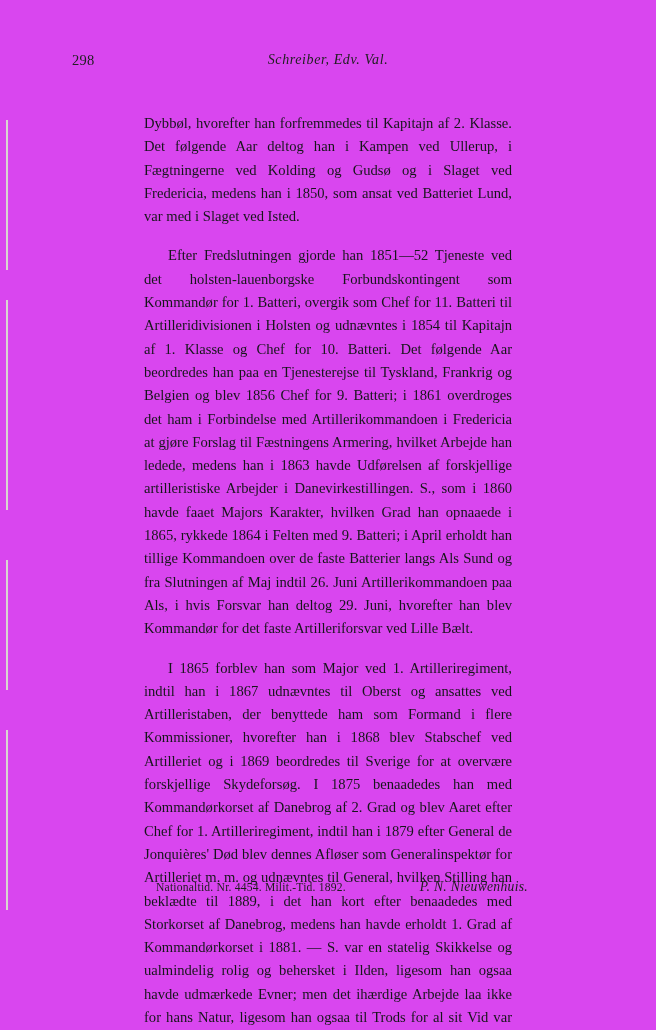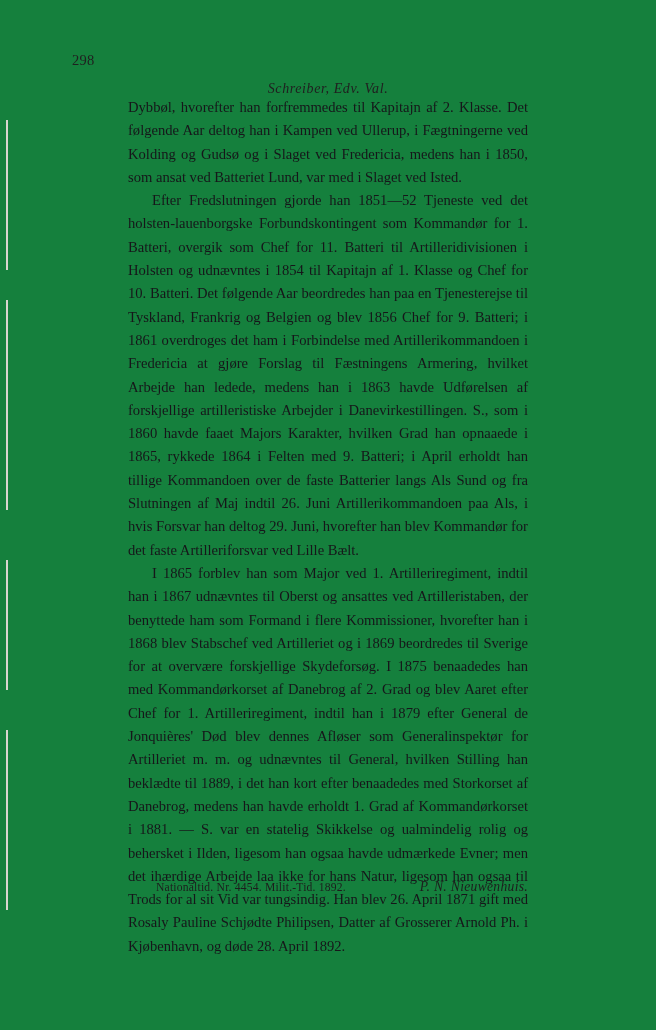--- a/index.html
+++ b/index.html
@@ -11,21 +11,21 @@
     width: 656px;
     height: 1030px;
     position: relative;
     font-family: "Liberation Serif", serif;
     color: #1a1a1a;
     overflow: hidden;
   }
   .page {
     position: absolute;
     inset: 0;
-    background: #15803d;
+    background: #d946ef;
   }
   
   .edge-mark {
     position: absolute;
     left: 6px;
     width: 2px;
     background: #d8d5cf;
   }
   .em1 { top: 120px;  height: 150px; }
   .em2 { top: 300px;  height: 210px; }
@@ -50,37 +50,36 @@
   .running-title {
     position: absolute;
     left: 50%;
     top: 0;
     transform: translateX(-50%);
     font-style: italic;
     font-size: 14px;
     letter-spacing: 0.6px;
     white-space: nowrap;
     color: #202020;
-    margin-top: 29px;
   }
 
   .body-text {
     position: absolute;
     top: 96px;
     left: 128px;
     width: 400px;
     font-size: 14.6px;
     line-height: 23.3px;
     text-align: justify;
     text-justify: inter-word;
     color: #16161a;
     hyphens: manual;
   }
   .body-text p {
-    margin: 0;
+    margin: 16px;
   }
   .body-text p.indent {
     text-indent: 24px;
   }
 
   .footnote {
     position: absolute;
     left: 128px;
     width: 400px;
     top: 880px;

